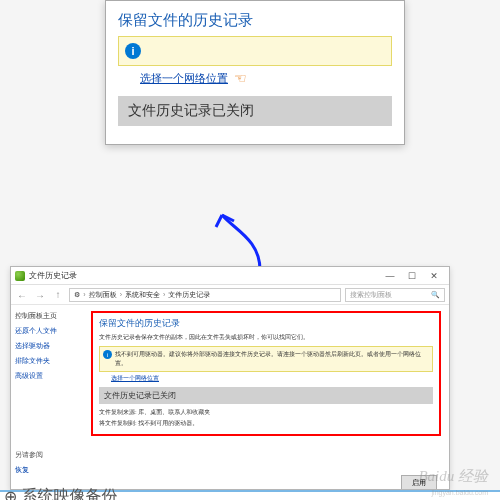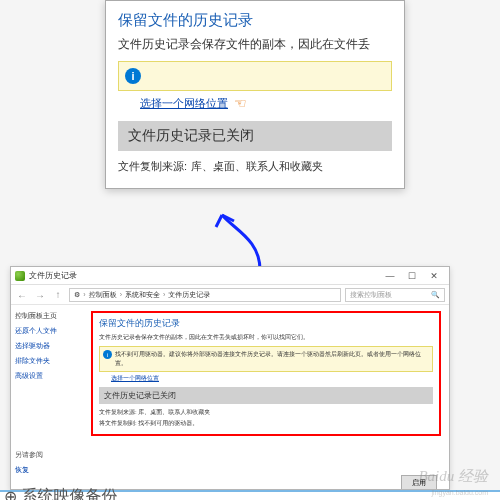--- a/index.html
+++ b/index.html
@@ -46,33 +46,28 @@
 .bottom-links div{margin-top:3px}
 .bottom-bar{position:absolute;left:0;bottom:0;width:100%;height:10px;display:flex;align-items:center;padding:0 4px;color:#555;border-top:2px solid #7ab8e6;background:#fff}
 .watermark{position:absolute;right:12px;bottom:14px;color:rgba(140,140,140,.45);font-size:15px;font-style:italic;font-family:Georgia,serif;pointer-events:none}
 .watermark-sub{position:absolute;right:12px;bottom:4px;color:rgba(140,140,140,.4);font-size:7px;pointer-events:none}
 </style>
 </head>
 <body>
 
 <div class="zoom-panel">
   <div class="zoom-title">保留文件的历史记录</div>
-  <div class="zoom-desc">文件历史记录会保存文件的副本，因此在文件丢</div>
   <div class="info-row">
     <div class="info-icon">i</div>
   </div>
   <div class="link-row">
     <span class="link-text">选择一个网络位置</span>
     <span class="pointer-icon">☜</span>
   </div>
   <div class="sub-header">文件历史记录已关闭</div>
-  <div class="kv-row">
-    <span class="kv-label">文件复制来源:</span>
-    <span>库、桌面、联系人和收藏夹</span>
-  </div>
 </div>
 
 <svg class="arrow" viewBox="0 0 80 70">
   <path d="M50,65 C50,35 25,25 12,10" stroke="#1128ff" stroke-width="3" fill="none"></path>
   <path d="M12,10 L6,22 M12,10 L24,16" stroke="#1128ff" stroke-width="3" fill="none"></path>
 </svg>
 
 <div class="window">
   <div class="titlebar">
     <div class="title-icon"></div>

